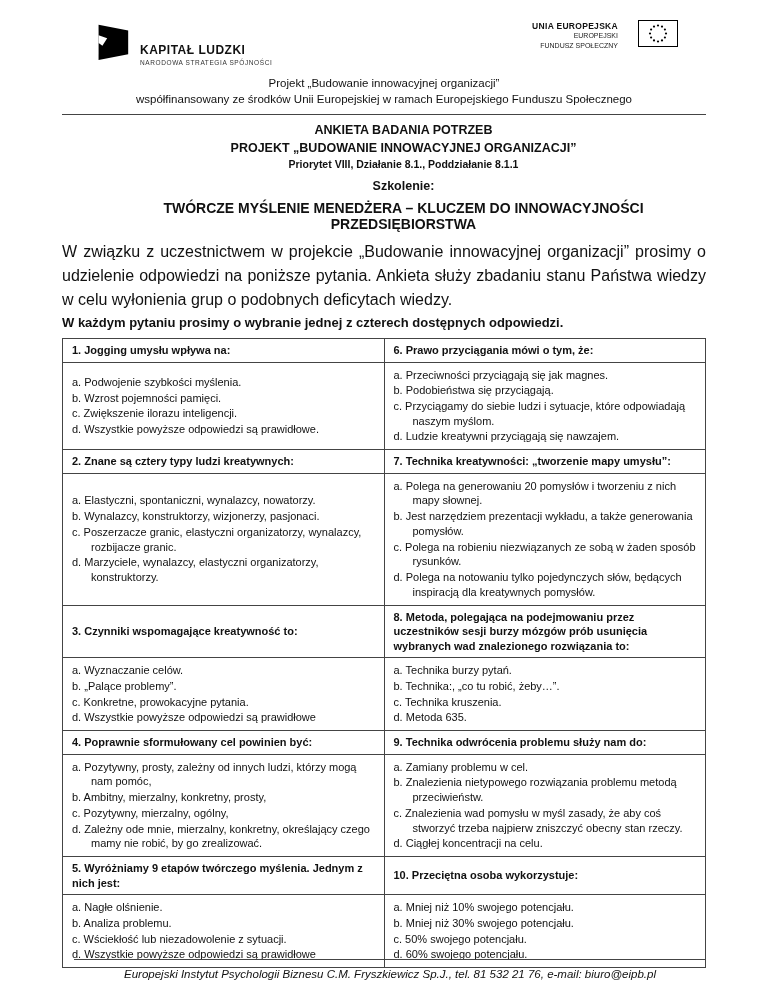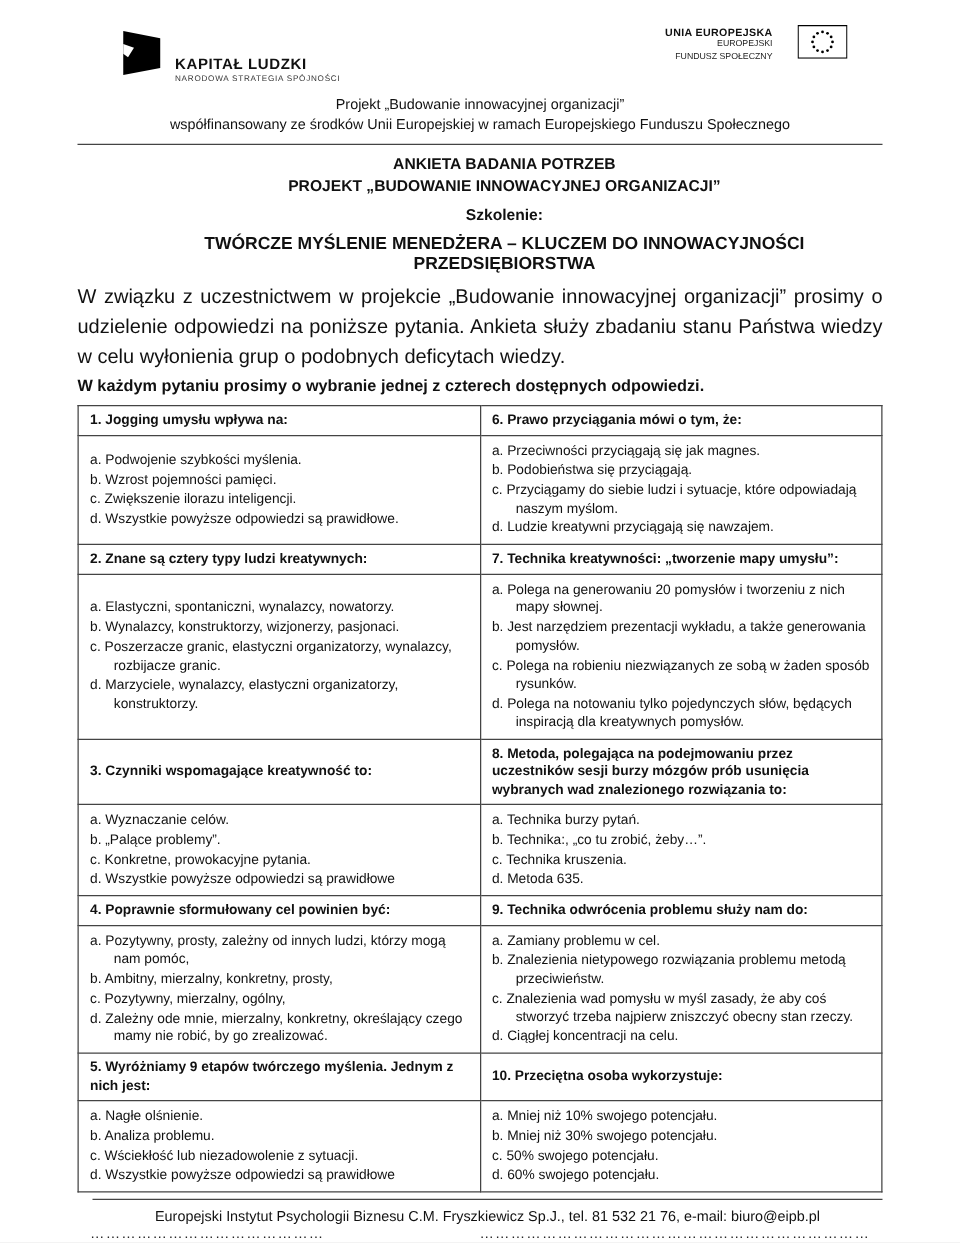--- a/index.html
+++ b/index.html
@@ -34,21 +34,21 @@
   table.quiz{border-collapse:collapse;width:100%;margin-top:8px;table-layout:fixed;}
   table.quiz td{border:1px solid #444;vertical-align:middle;padding:4px 9px;}
   td.qcell{font-weight:bold;font-size:11px;line-height:1.32;}
   td.acell{font-size:11px;}
   .ans{line-height:1.34;padding-left:19px;text-indent:-19px;margin:1px 0;}
   
   .sig{display:flex;justify-content:space-between;margin-top:26px;padding:0 10px;}
   .sig .col{text-align:center;font-size:11.5px;line-height:1.3;}
   .sig .dots{letter-spacing:1px;color:#222;}
   .institute{text-align:center;font-size:11.5px;padding:2px 0 6px 0;}
-  .footer-block{position:absolute;left:74px;right:62px;bottom:8px;}
+  .footer-block{position:absolute;left:74px;right:62px;bottom:8px;font-style:italic;}
 </style>
 </head>
 <body>
 
 <div class="page">
 
   <div class="hdr">
     <div class="logo-left">
       <span>
         <svg width="42" height="42" viewBox="0 0 44 44">
@@ -90,20 +90,21 @@
   </div>
 
   <div class="proj">
     <div>Projekt „Budowanie innowacyjnej organizacji”</div>
     <div>współfinansowany ze środków Unii Europejskiej w ramach Europejskiego Funduszu Społecznego</div>
   </div>
   <hr class="rule">
 
   <div class="t-center doc-title">ANKIETA BADANIA POTRZEB</div>
   <div class="t-center doc-title2">PROJEKT „BUDOWANIE INNOWACYJNEJ ORGANIZACJI”</div>
+  <div class="t-center doc-title3">Priorytet VIII, Działanie 8.1., Poddziałanie 8.1.1</div>
   <div class="t-center training-label">Szkolenie:</div>
   <div class="t-center training-title">TWÓRCZE MYŚLENIE MENEDŻERA – KLUCZEM DO INNOWACYJNOŚCI PRZEDSIĘBIORSTWA</div>
 
   <div class="intro">W związku z uczestnictwem w projekcie „Budowanie innowacyjnej organizacji”  prosimy o udzielenie odpowiedzi na poniższe pytania. Ankieta służy zbadaniu stanu Państwa wiedzy w celu wyłonienia grup o podobnych deficytach wiedzy.</div>
   <div class="instruction">W każdym pytaniu prosimy o wybranie jednej z czterech dostępnych odpowiedzi.</div>
 
   <table class="quiz">
 
     <tbody>
         <tr>
@@ -150,21 +151,21 @@
     </tr>
     <tr>
       <td class="acell">
         <div class="ans">a.  Wyznaczanie celów.</div>
         <div class="ans">b.  „Palące problemy”.</div>
         <div class="ans">c.  Konkretne, prowokacyjne pytania.</div>
         <div class="ans">d.  Wszystkie powyższe odpowiedzi są prawidłowe</div>
       </td>
       <td class="acell">
         <div class="ans">a.  Technika burzy pytań.</div>
-        <div class="ans">b.  Technika:, „co tu zrobić, żeby…”.</div>
+        <div class="ans">b.  Technika:, „co tu robić, żeby…”.</div>
         <div class="ans">c.  Technika kruszenia.</div>
         <div class="ans">d.  Metoda 635.</div>
       </td>
     </tr>
 
     <tr>
       <td class="qcell">4.  Poprawnie sformułowany cel powinien być:</td>
       <td class="qcell">9. Technika odwrócenia problemu służy nam do:</td>
     </tr>
     <tr>

